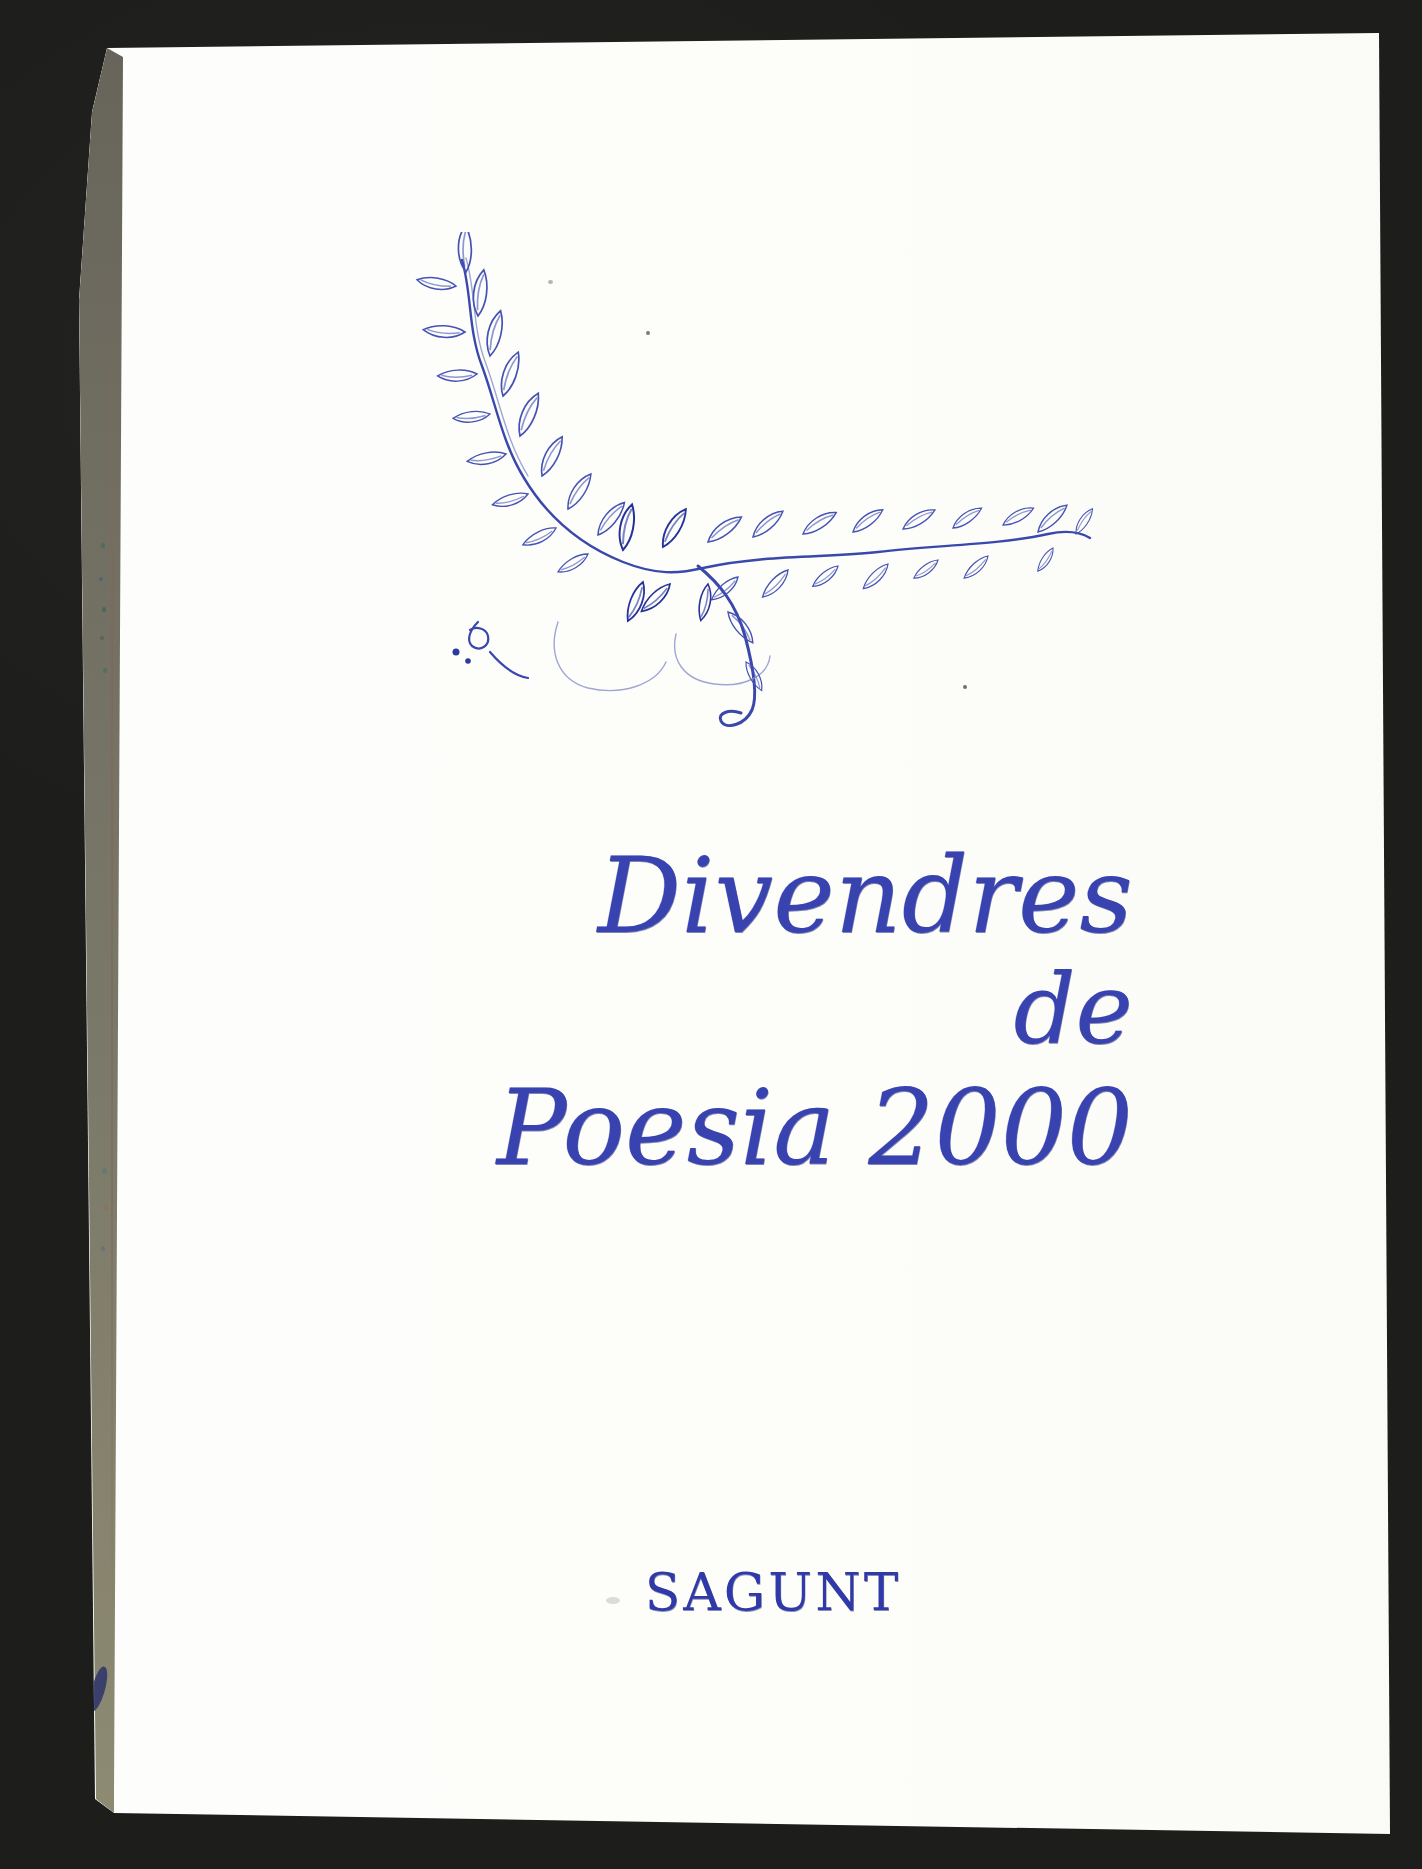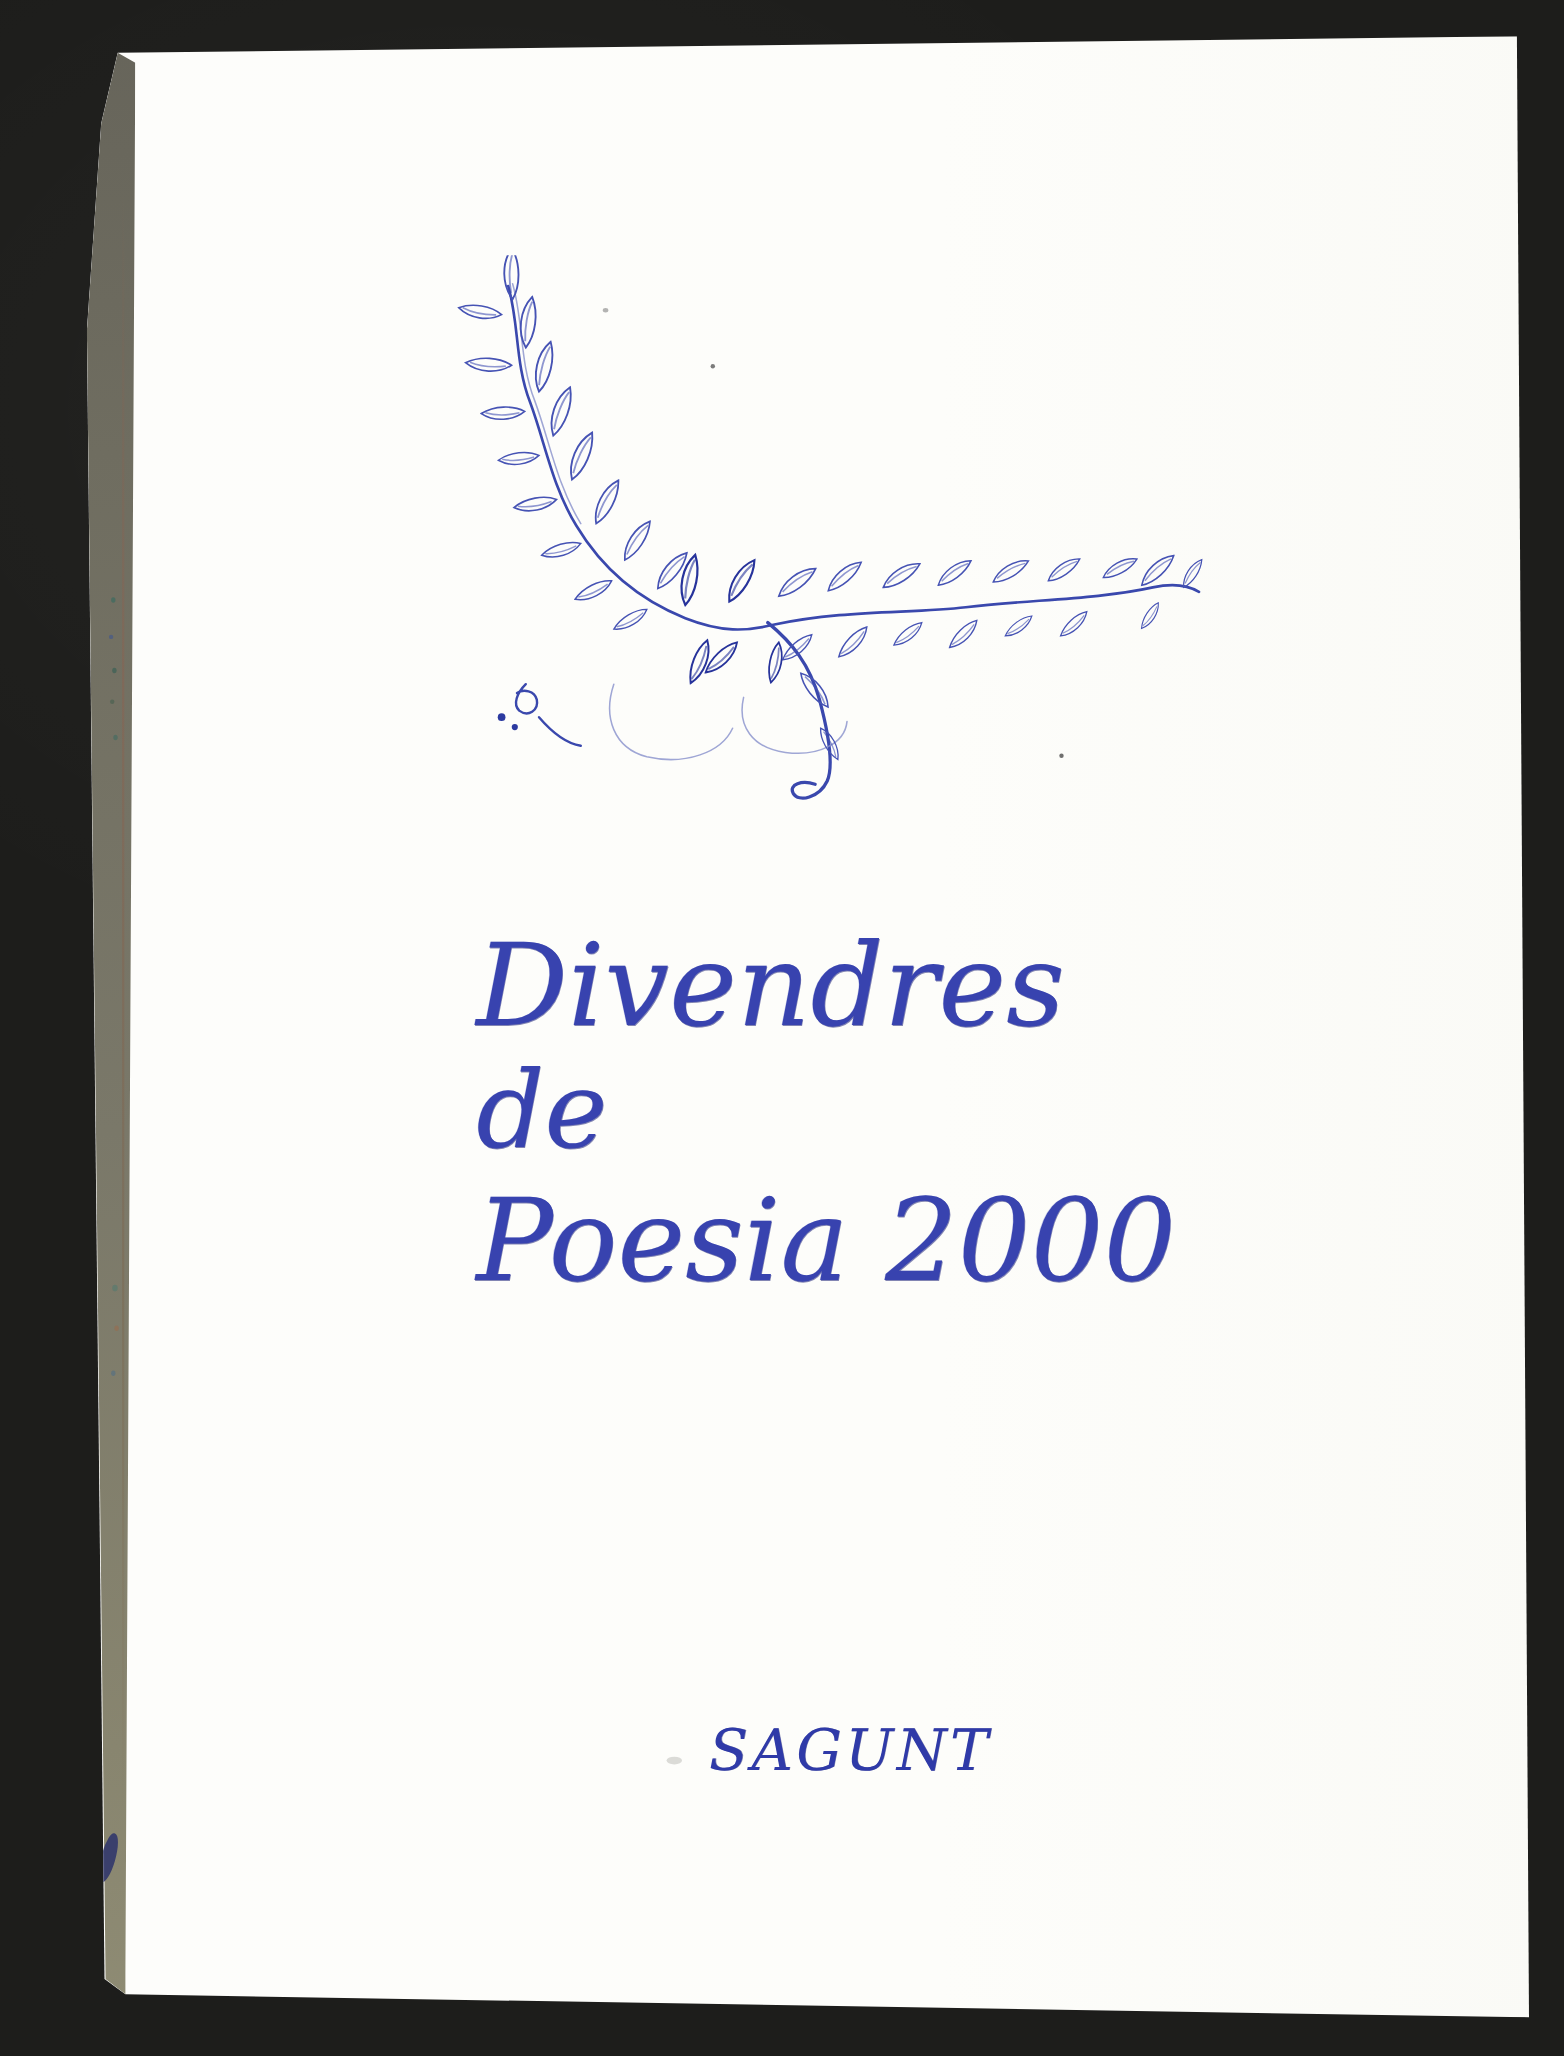--- a/index.html
+++ b/index.html
@@ -33,30 +33,30 @@
   }
   .spine-mark{
     position:absolute;left:92px;top:1666px;width:13px;height:46px;
     background:#33386b;border-radius:45% 55% 50% 50%;
     transform:rotate(16deg);opacity:.92;
   }
   .speck{position:absolute;border-radius:50%;}
   
   .title-block{
     position:absolute;left:433px;top:836px;width:700px;
-    text-align:left;font-style:italic;
+    text-align:right;font-style:italic;
     color:#3843af;
     text-shadow:0.5px 0.5px 0 rgba(30,35,120,0.55), -0.5px -0.5px 0 rgba(120,130,210,0.4);
   }
   .t1{font-size:104px;line-height:120px;}
   .t2{font-size:97px;line-height:108px;}
   .t3{font-size:104px;line-height:128px;}
   .publisher{
     position:absolute;left:523px;top:1562px;width:500px;
-    text-align:center;font-style:italic;font-size:52px;letter-spacing:3px;
+    text-align:center;font-size:52px;letter-spacing:3px;
     color:#2f3aa8;
     text-shadow:0.5px 0.5px 0 rgba(25,30,110,0.5);
   }
   .ornament{position:absolute;left:408px;top:232px;}
   .cover-smudge{position:absolute;border-radius:50%;}
 </style>
 </head>
 <body>
 
 <div class="scene">

